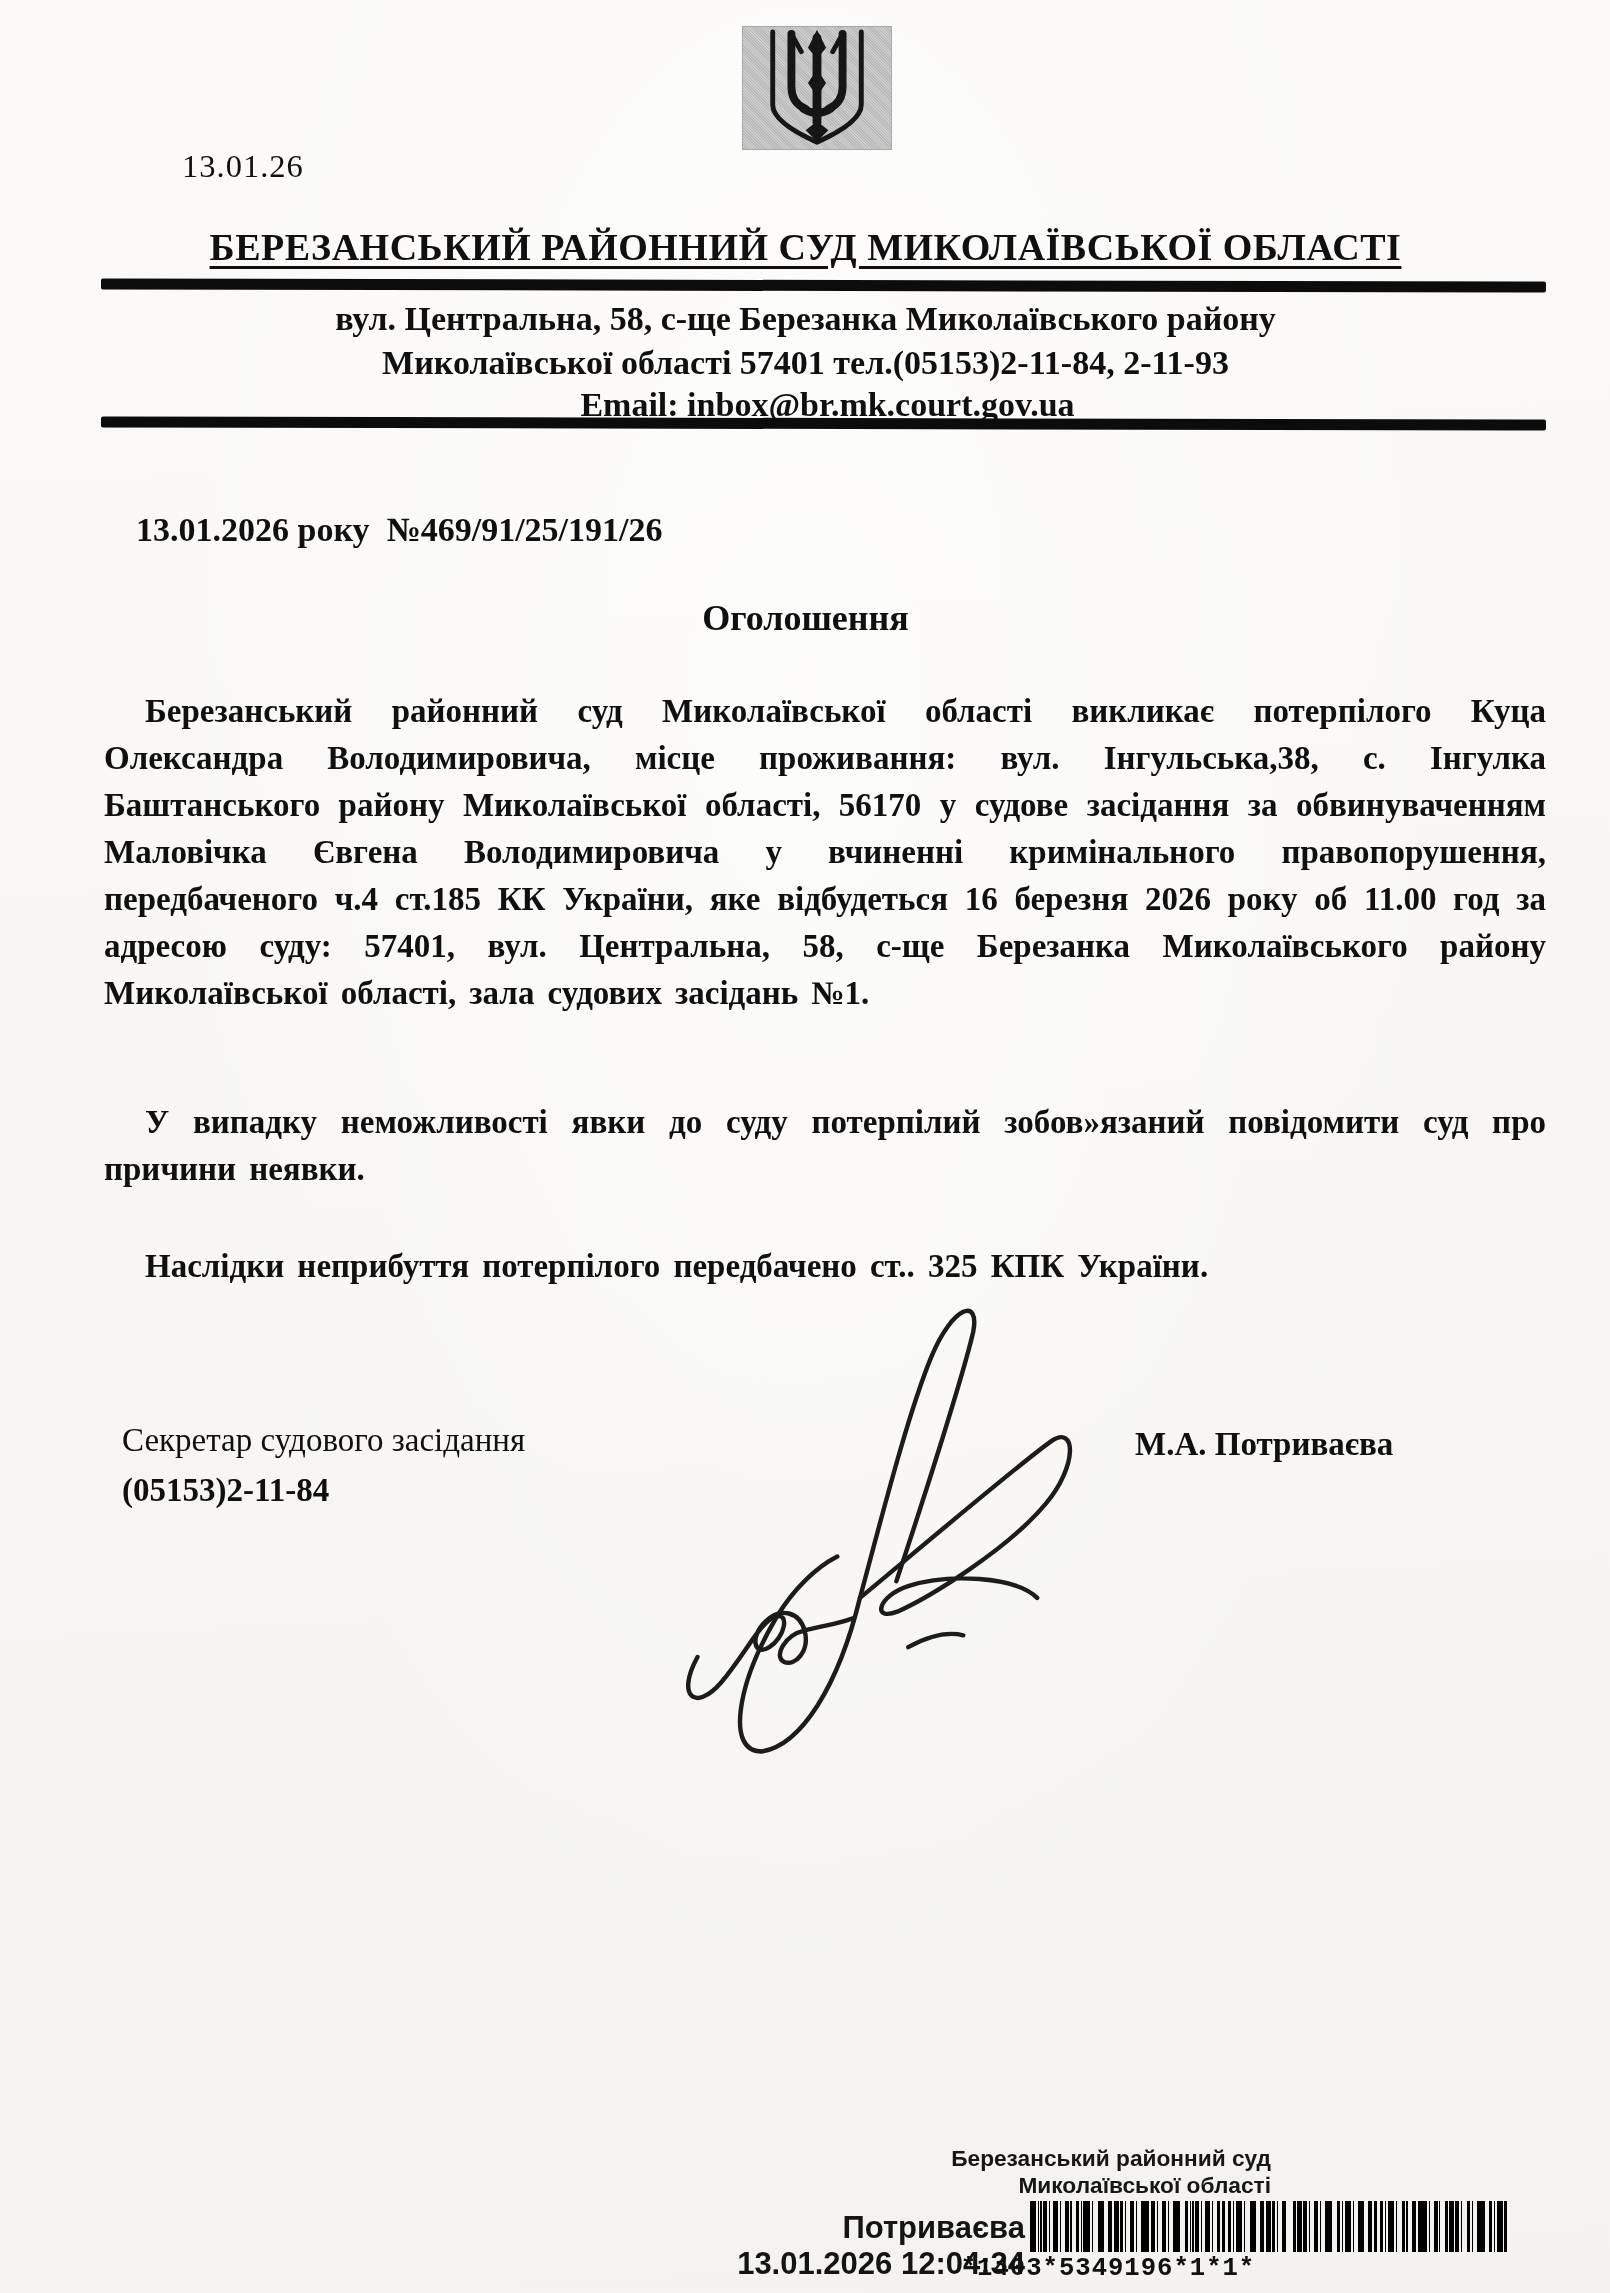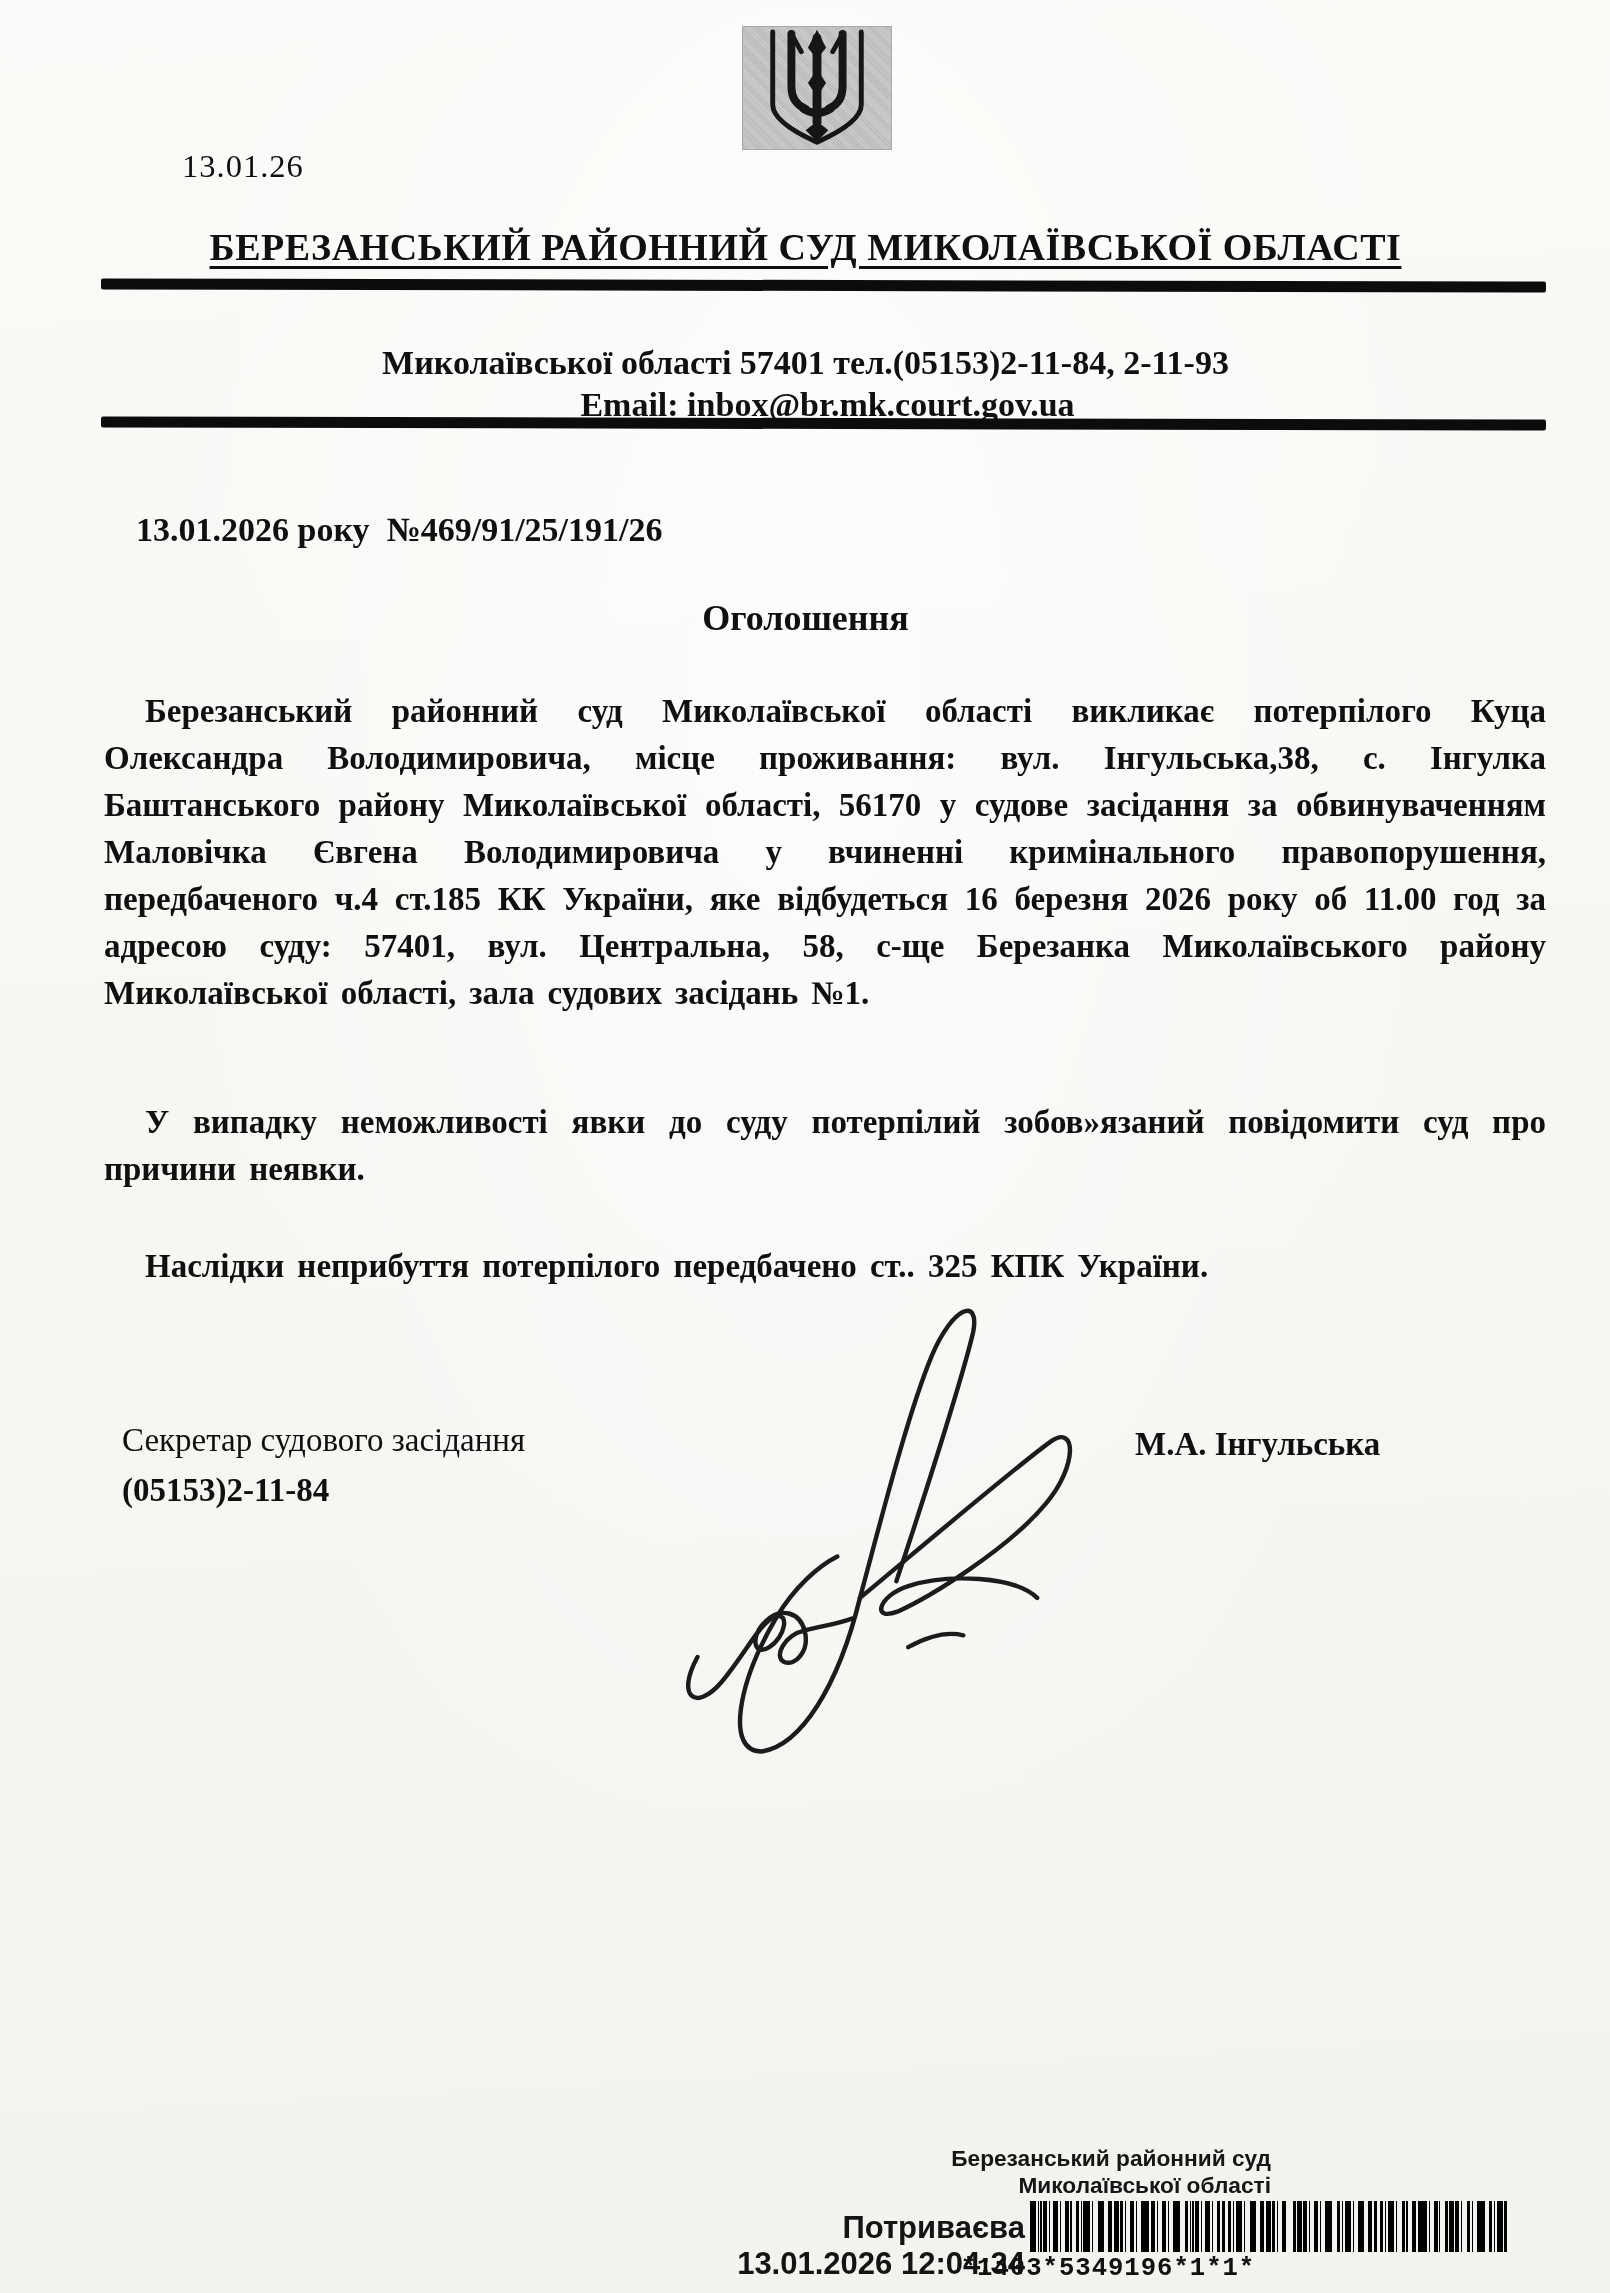--- a/index.html
+++ b/index.html
@@ -91,38 +91,39 @@
         <path d="M62,84 Q76,93 90,84" stroke-width="8"></path>
         <path d="M76,98 L66,106 L76,116 L86,106 Z" fill="#161616" stroke-width="2"></path>
       </g>
     </svg>
   </div>
 
   <div class="abs court-title ink">БЕРЕЗАНСЬКИЙ РАЙОННИЙ СУД МИКОЛАЇВСЬКОЇ ОБЛАСТІ</div>
 
   <div class="abs rule rule1"></div>
 
+  <div class="abs addr-line addr1 ink">вул. Центральна, 58, с-ще Березанка Миколаївського району</div>
   <div class="abs addr-line addr2 ink">Миколаївської області 57401 тел.(05153)2-11-84, 2-11-93</div>
   <div class="abs addr-line email ink">Email: inbox@br.mk.court.gov.ua</div>
 
   <div class="abs rule rule2"></div>
 
   <div class="abs refline ink">13.01.2026 року  №469/91/25/191/26</div>
 
   <div class="abs doc-title ink">Оголошення</div>
 
   <p class="abs para para1 ink">Березанський  районний суд Миколаївської області викликає потерпілого Куца Олександра Володимировича, місце проживання: вул. Інгульська,38, с. Інгулка Баштанського району Миколаївської області, 56170 у судове засідання за обвинуваченням Маловічка Євгена Володимировича у вчиненні кримінального правопорушення, передбаченого ч.4 ст.185 КК України, яке відбудеться 16 березня 2026 року об 11.00 год за адресою суду: 57401, вул. Центральна, 58, с-ще Березанка Миколаївського району  Миколаївської області, зала судових засідань №1.</p>
 
   <p class="abs para para2 ink">У випадку неможливості явки до суду потерпілий зобов»язаний повідомити суд про причини неявки.</p>
 
   <p class="abs para para3 ink">Наслідки неприбуття потерпілого передбачено ст.. 325 КПК України.</p>
 
   <div class="abs sig-role ink">Секретар судового засідання</div>
   <div class="abs sig-phone ink">(05153)2-11-84</div>
-  <div class="abs sig-name ink">М.А. Інгульська</div>
+  <div class="abs sig-name ink">М.А. Потриваєва</div>
 
   <svg class="abs signature-svg" width="512" height="512" viewBox="0 0 520 520">
     <g fill="none" stroke="#1c1c1c" stroke-width="4.5" stroke-linecap="round">
       <path d="M300,315 C330,225 368,105 378,62 C385,26 357,36 336,86 C311,146 282,262 263,332 C241,422 203,482 163,488 C127,488 138,420 178,352 C196,322 220,300 240,290"></path>
       <path d="M98,392 C76,432 96,448 122,418 C147,388 162,356 177,351 C192,346 187,372 171,382 C155,392 151,371 167,356 C182,341 202,346 207,366 C212,386 197,402 186,397 C175,392 186,370 207,365 C227,360 243,358 255,353"></path>
       <path d="M263,332 C302,300 422,198 457,173 C483,155 484,198 452,236 C412,284 332,332 301,346 C275,356 281,330 312,320 C352,307 421,310 443,332"></path>
       <path d="M312,382 C332,371 352,366 368,370"></path>
     </g>
   </svg>
 

